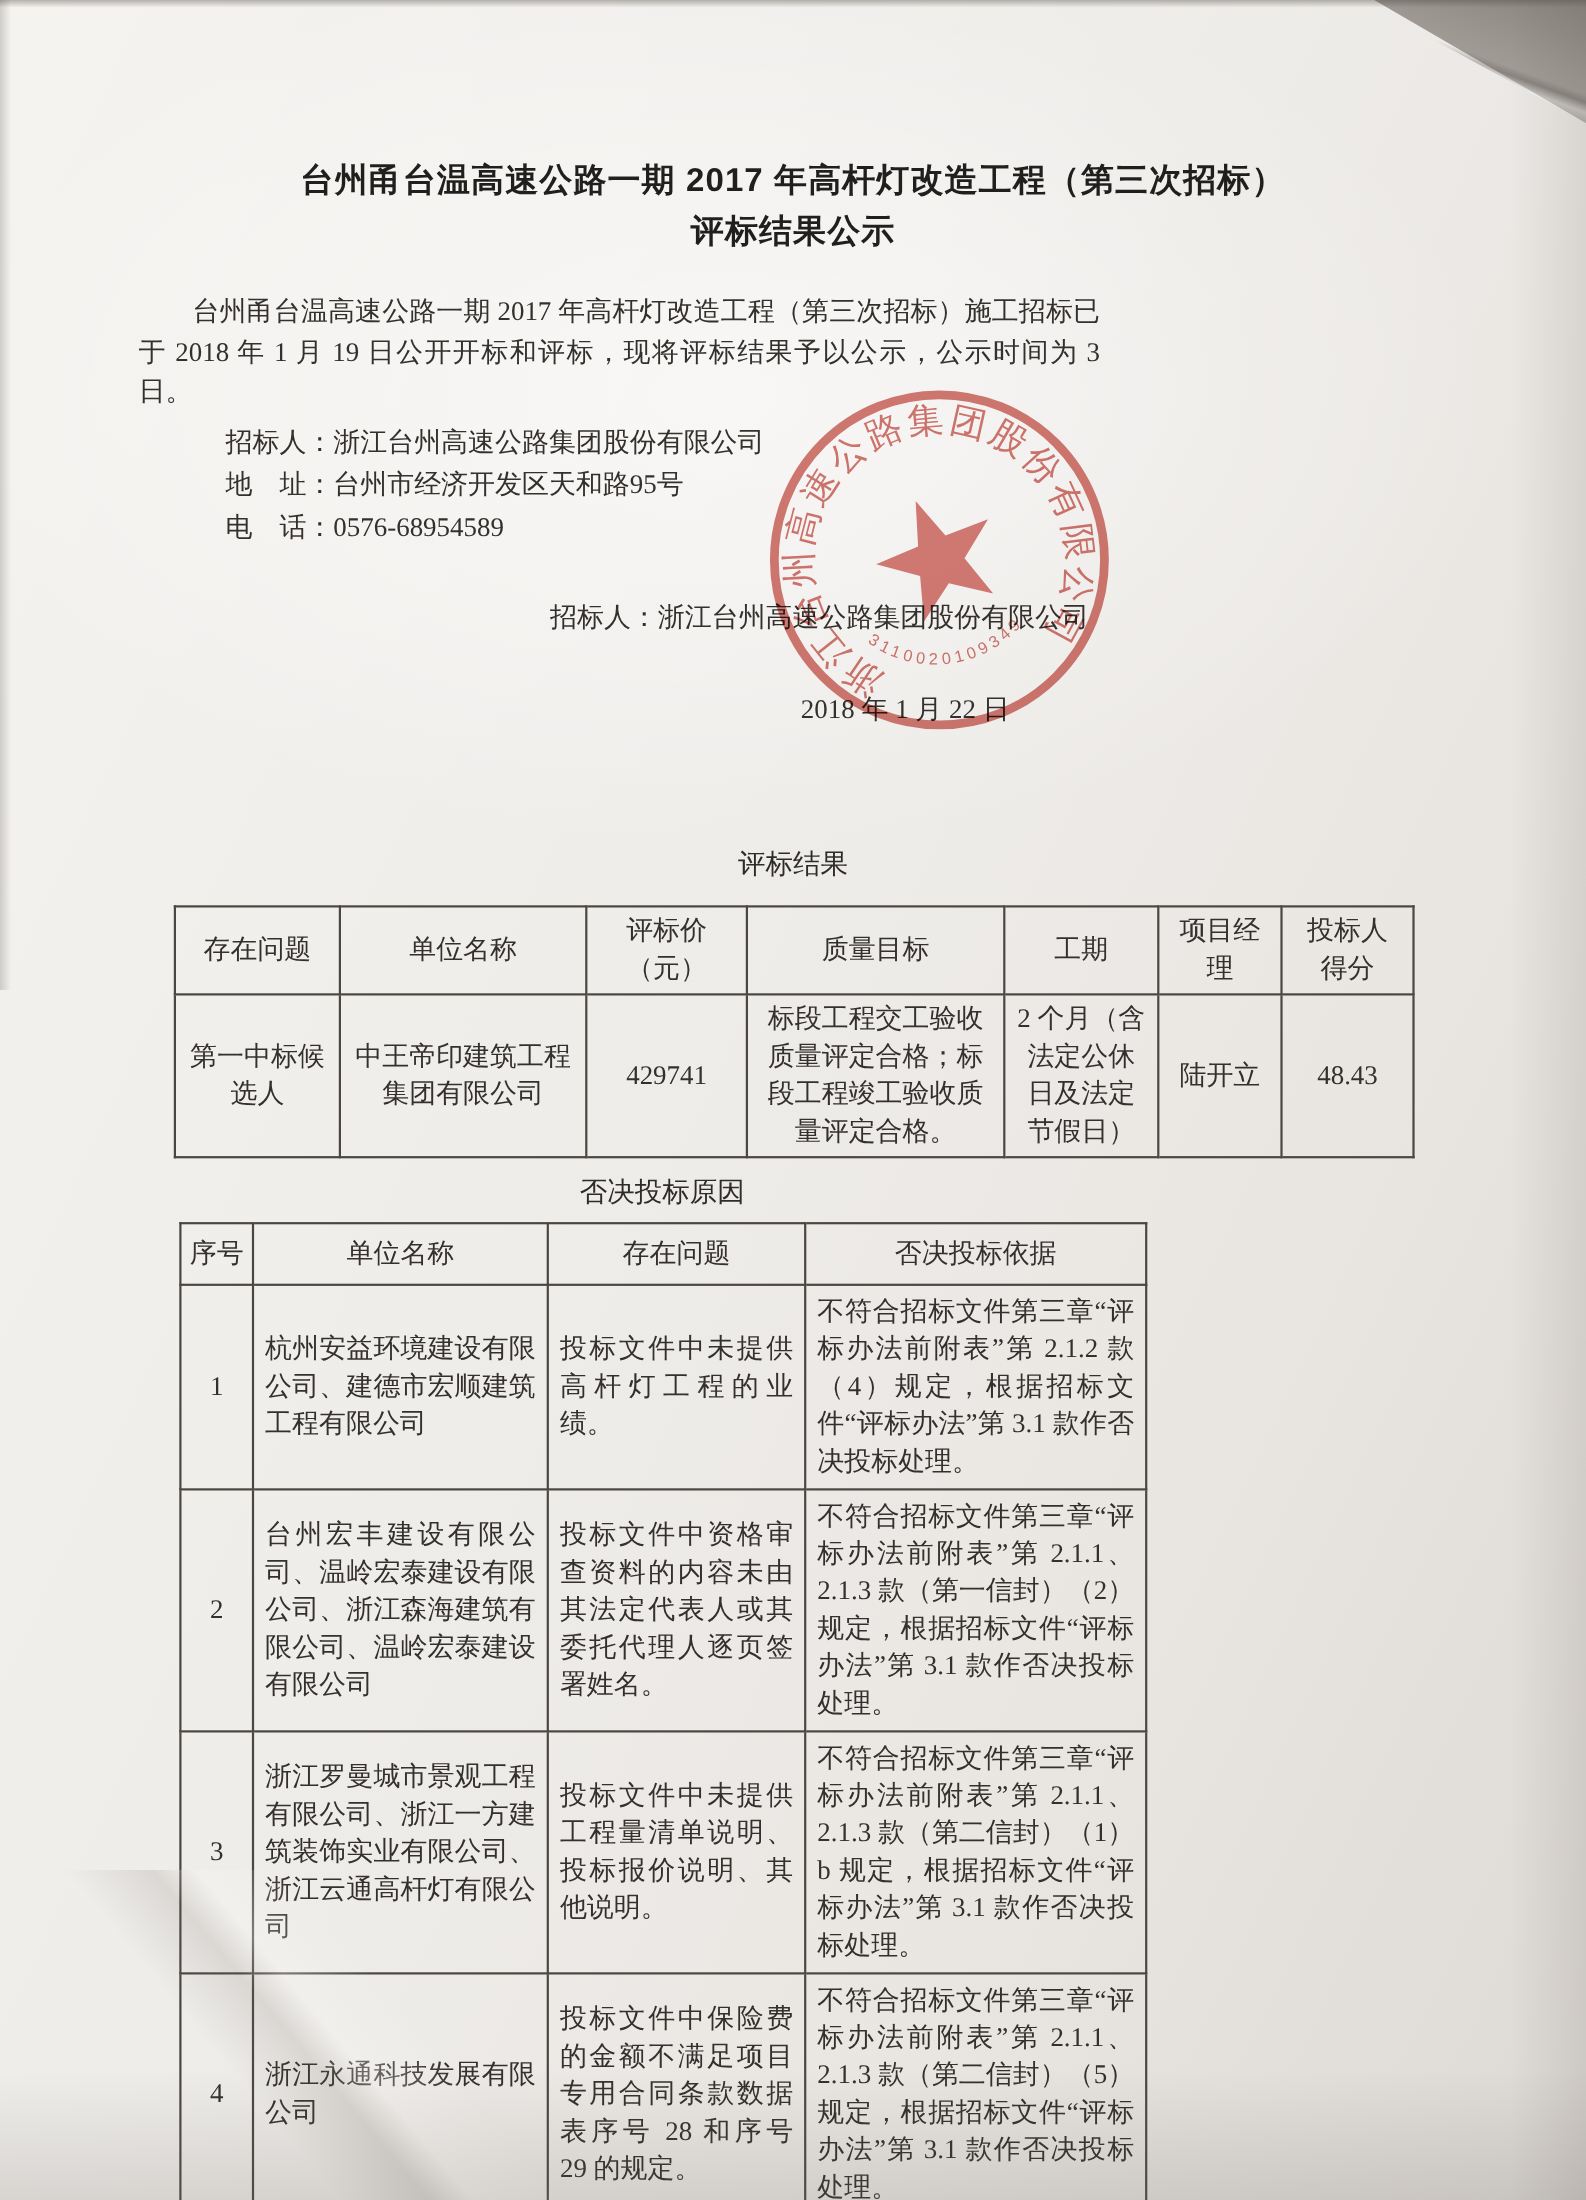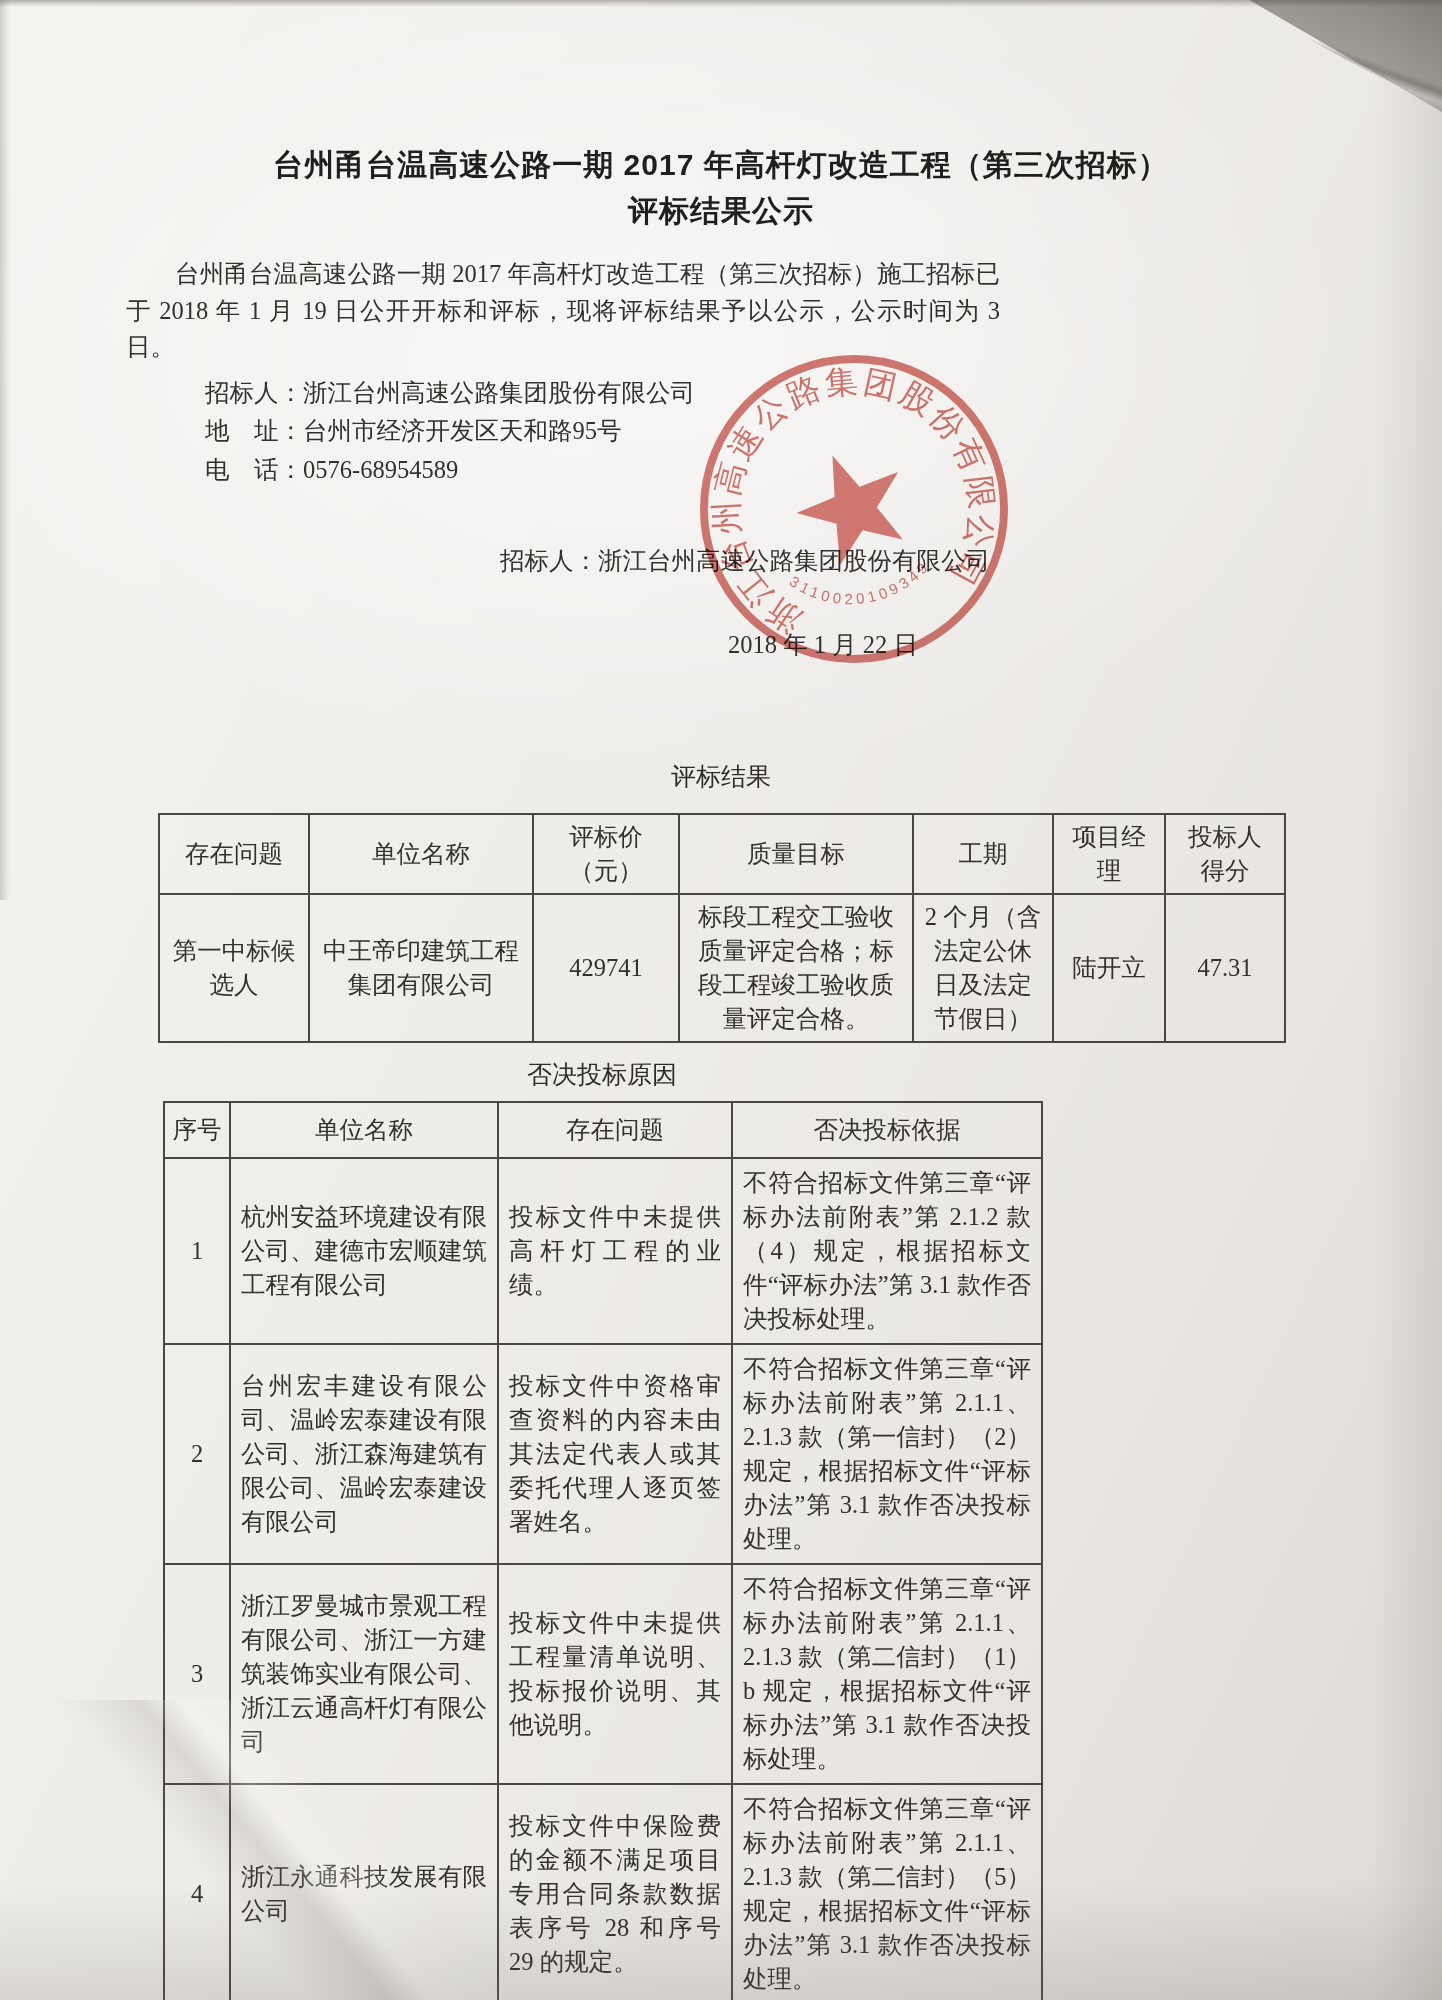--- a/index.html
+++ b/index.html
@@ -38,21 +38,21 @@
   .shade-r{position:absolute;top:0;right:0;width:70px;height:100%;
     background:linear-gradient(to left,rgba(100,94,88,.14),rgba(100,94,88,0));}
 
   
   .title{
     padding-top:142px;margin:0;text-align:center;
     font-family:Liberation Sans, sans-serif;
     font-size:30px;line-height:46px;font-weight:bold;color:#211f1d;letter-spacing:1px;
   }
   .intro{
-    margin:22px 0 0 126px;width:874px;
+    margin:32px 0 0 126px;width:874px;
     font-size:24.5px;line-height:36.5px;text-indent:2em;text-align:justify;
   }
   .contact{margin:8px 0 0 205px;font-size:24.5px;line-height:38.5px;}
   .contact div{white-space:pre;}
 
   .sig-line{position:absolute;top:544px;right:452px;font-size:24.5px;white-space:pre;}
   .date-line{position:absolute;top:628px;left:728px;font-size:24.5px;white-space:pre;}
 
   .stamp{
     position:absolute;top:350px;left:695px;width:318px;height:318px;
@@ -141,21 +141,21 @@
       <th>项目经理</th>
       <th>投标人得分</th>
     </tr>
     <tr>
       <td>第一中标候选人</td>
       <td>中王帝印建筑工程集团有限公司</td>
       <td>429741</td>
       <td>标段工程交工验收质量评定合格；标段工程竣工验收质量评定合格。</td>
       <td>2 个月（含法定公休日及法定节假日）</td>
       <td>陆开立</td>
-      <td>47.31</td>
+      <td>48.43</td>
     </tr>
   </tbody>
     </table>
 
   <div class="tbl-caption cap2">否决投标原因</div>
 
   <table class="tbl2">
     <colgroup>
       <col style="width:66px">
         <col style="width:268px">

